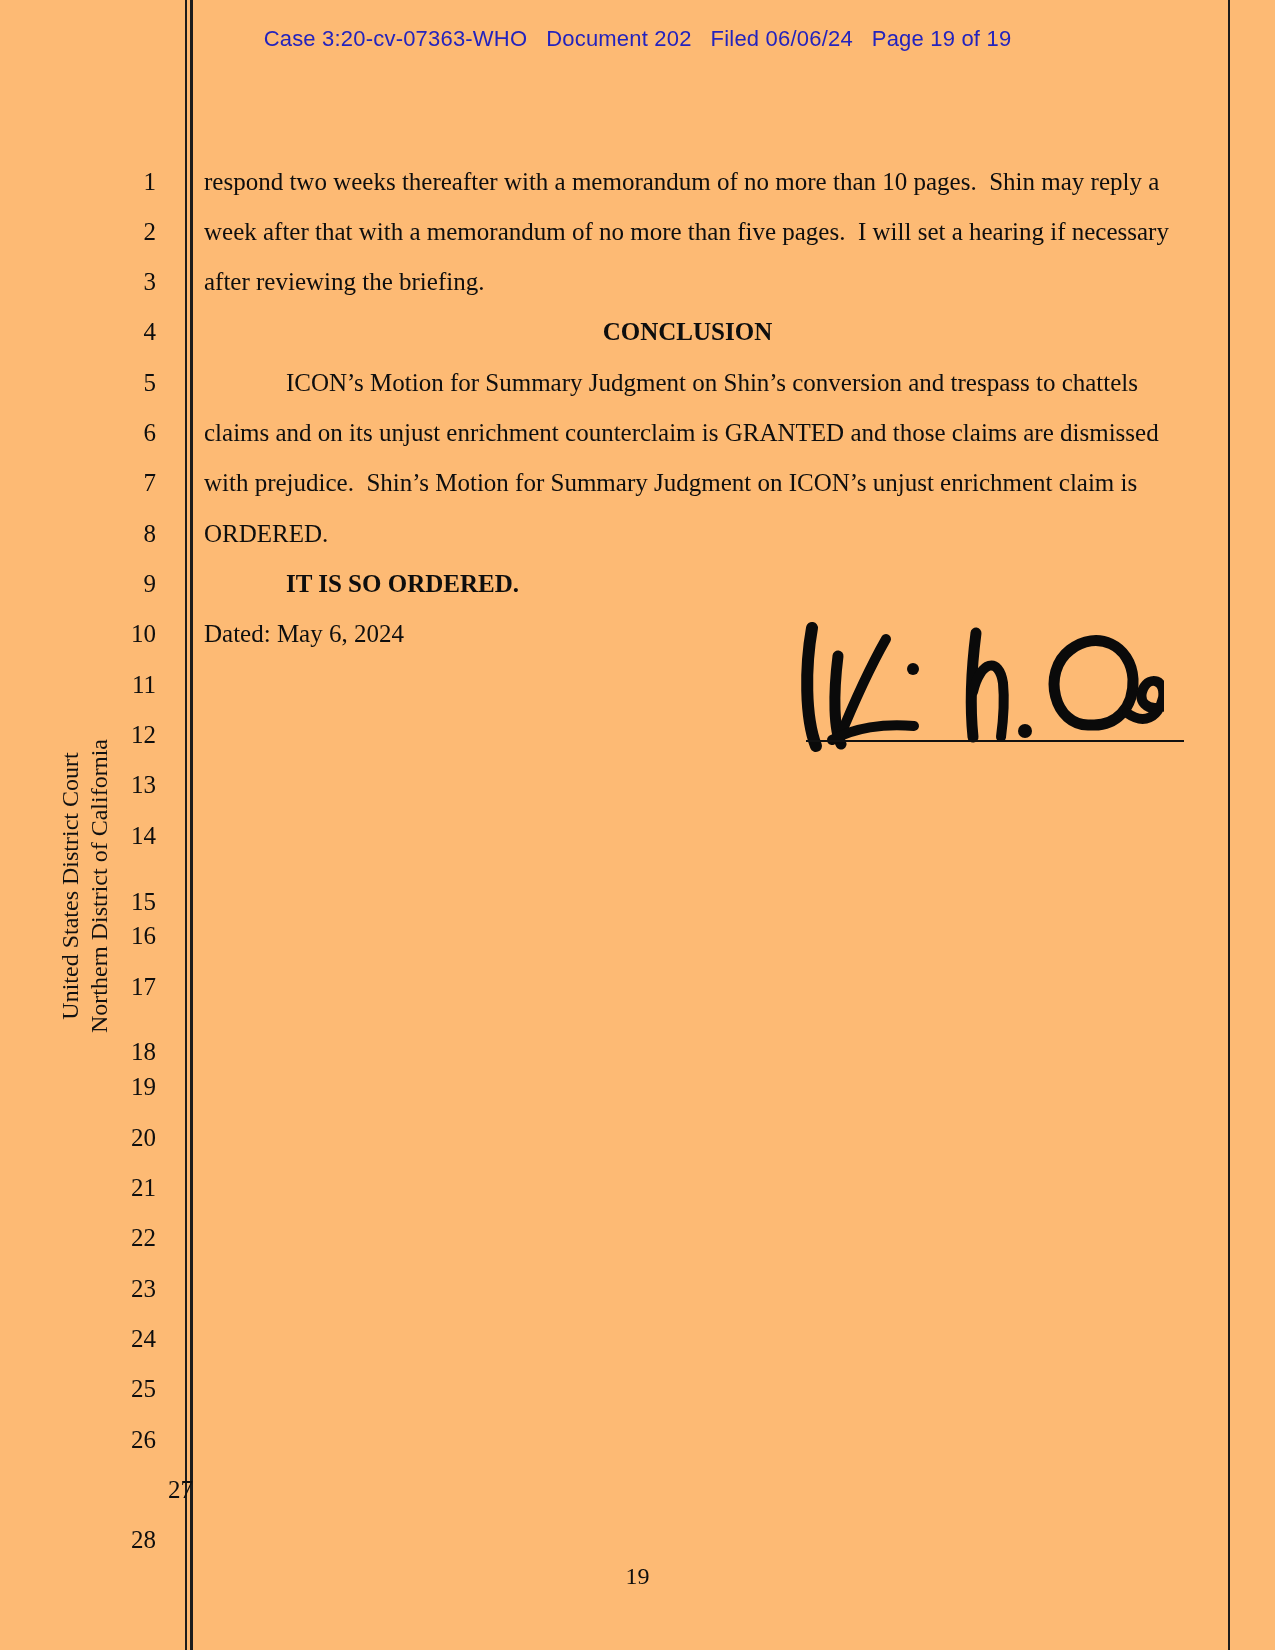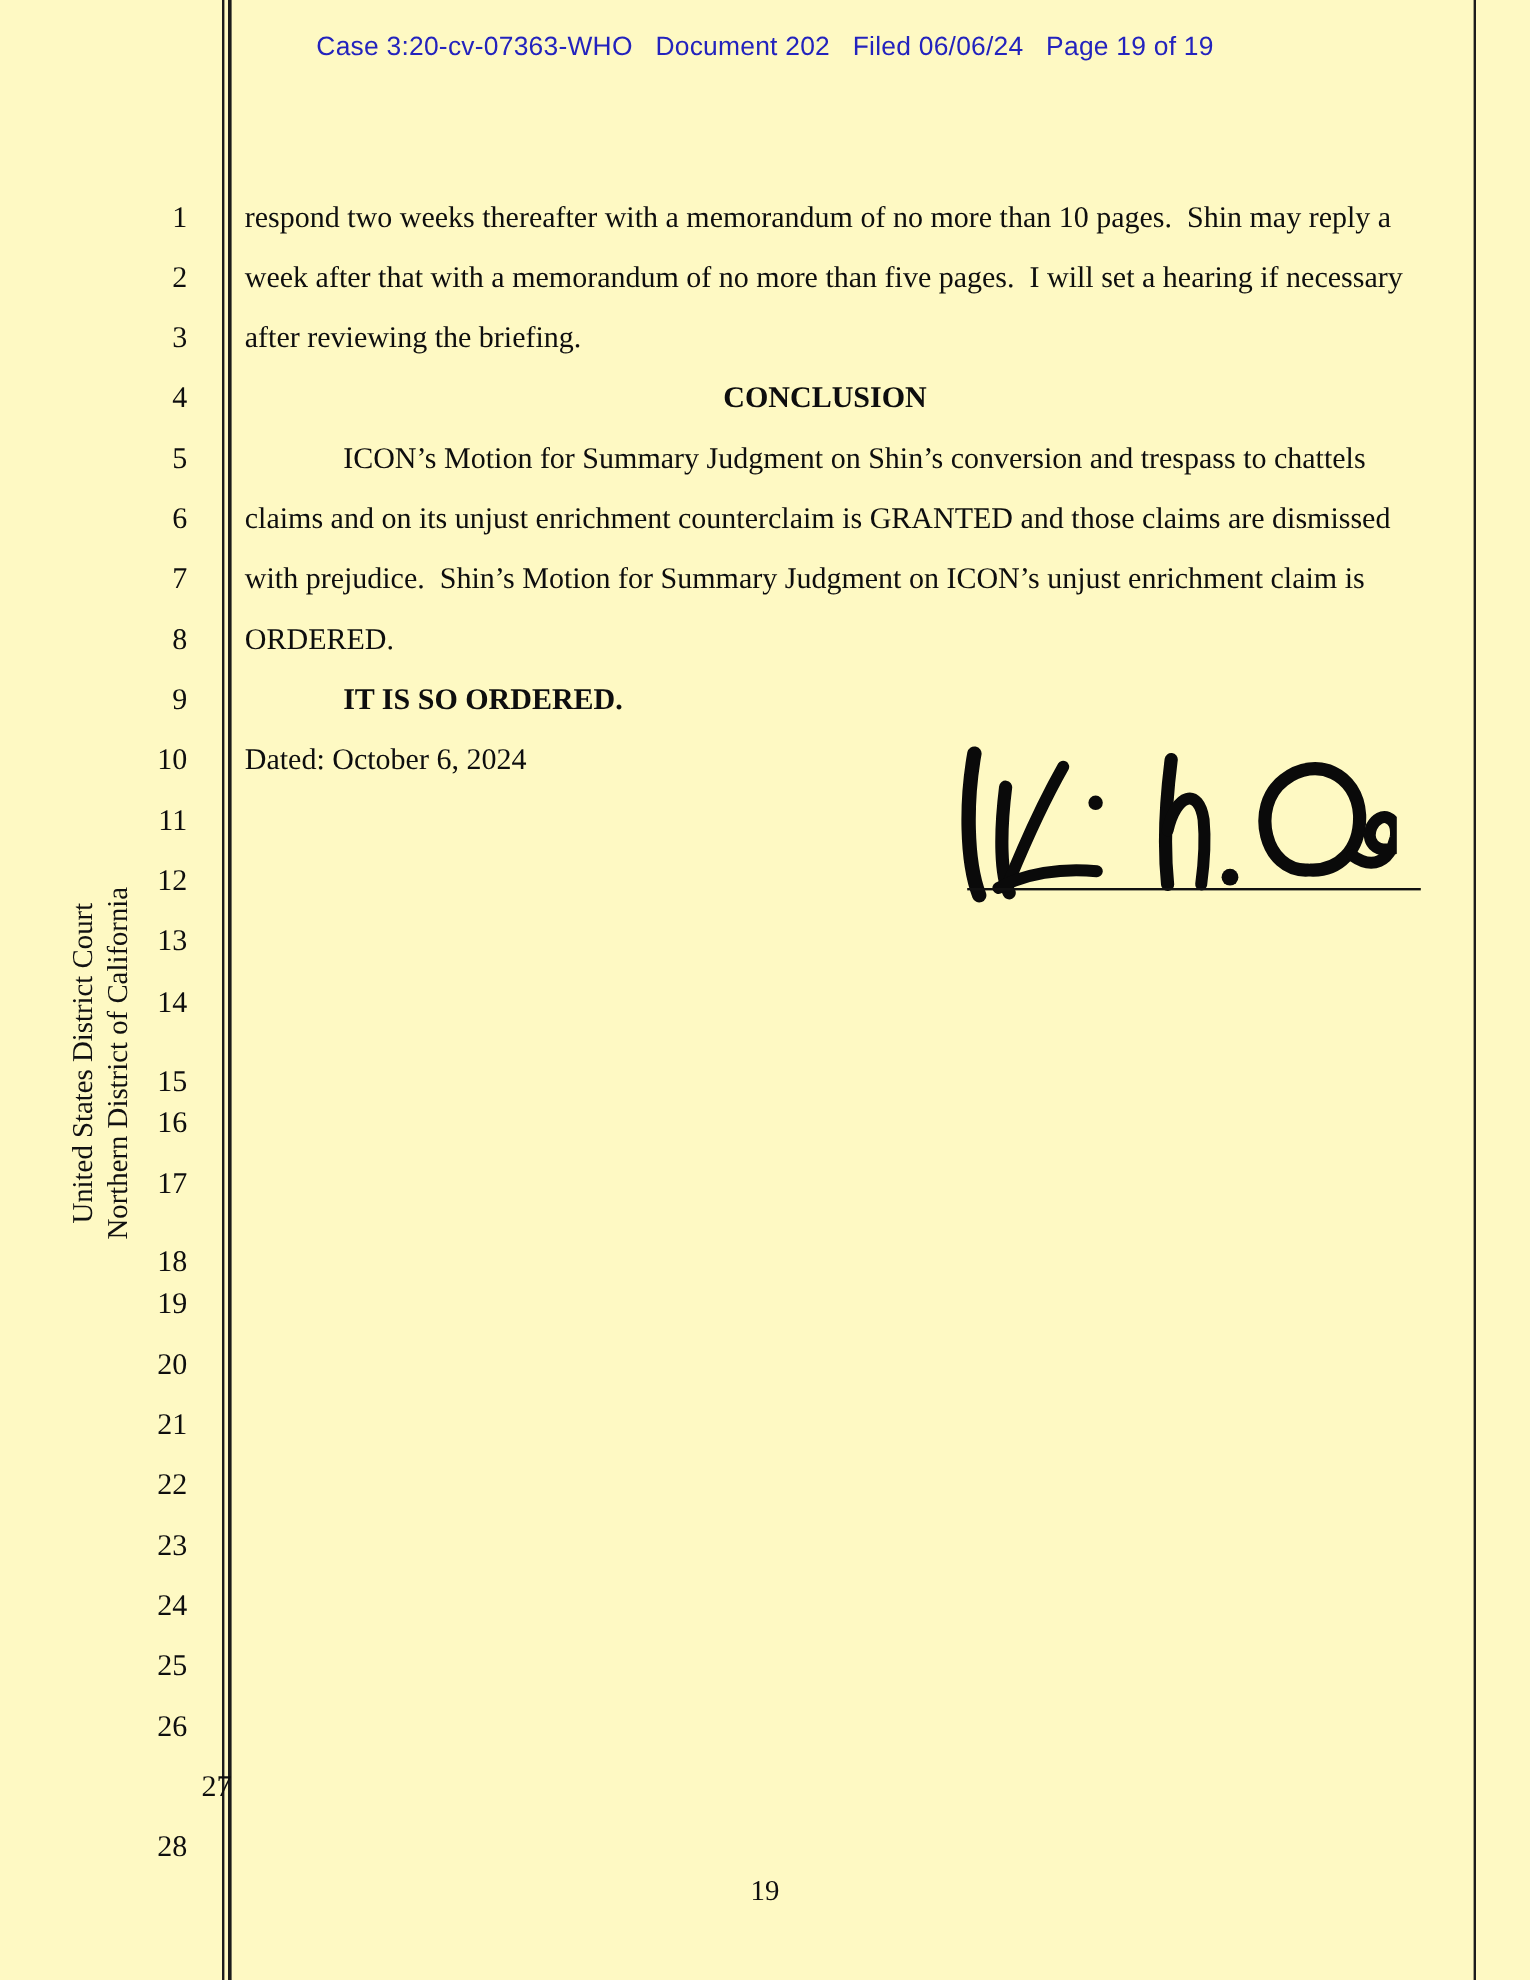--- a/index.html
+++ b/index.html
@@ -1,17 +1,17 @@
 <!DOCTYPE html>
 <html><head>
 <meta charset="utf-8">
 <style>
   html,body{margin:0;padding:0;background:#ffffff;}
   #page{
-    position:relative;width:1275px;height:1650px;background:#fef9c3;overflow:hidden;
+    position:relative;width:1275px;height:1650px;background:#fdba74;overflow:hidden;
     font-family:"Liberation Serif", serif;color:#0e0e0e;
   }
   
   .rule{position:absolute;top:0;height:1650px;background:#1c1c1c;}
   #left-rule-outer{left:185px;width:1.5px;}
   #left-rule-inner{left:190px;width:2.5px;}
   #right-rule{left:1228px;width:2px;}
   
   #stamp{
     position:absolute;top:26px;left:0;width:1275px;text-align:center;
@@ -94,21 +94,21 @@
   <div id="body-layer">
       <div class="bodyline normal" style="top: 168.5px;">respond two weeks thereafter with a memorandum of no more than 10 pages.  Shin may reply a</div>
       <div class="bodyline normal" style="top: 218.83px;">week after that with a memorandum of no more than five pages.  I will set a hearing if necessary</div>
       <div class="bodyline normal" style="top: 269.16px;">after reviewing the briefing.</div>
       <div class="bodyline heading" style="top: 319.49px;">CONCLUSION</div>
       <div class="bodyline indent" style="top: 369.82px;">ICON’s Motion for Summary Judgment on Shin’s conversion and trespass to chattels</div>
       <div class="bodyline normal" style="top: 420.15px;">claims and on its unjust enrichment counterclaim is GRANTED and those claims are dismissed</div>
       <div class="bodyline normal" style="top: 470.48px;">with prejudice.  Shin’s Motion for Summary Judgment on ICON’s unjust enrichment claim is</div>
       <div class="bodyline normal" style="top: 520.81px;">ORDERED.</div>
       <div class="bodyline indent bold" style="top: 571.14px;">IT IS SO ORDERED.</div>
-      <div class="bodyline normal" style="top: 621.47px;">Dated: October 6, 2024</div>
+      <div class="bodyline normal" style="top: 621.47px;">Dated: May 6, 2024</div>
     </div>
 
   <svg id="signature-svg" width="372" height="142" viewBox="0 0 372 142">
     <g fill="none" stroke="#0a0a0a" stroke-linecap="round" stroke-linejoin="round">
       <path stroke-width="12" d="M20,16 C13,55 13,105 24,134"></path>
       <path stroke-width="11" d="M46,44 C41,84 42,118 49,132"></path>
       <path stroke-width="10" d="M94,27 C73,64 58,100 47,127"></path>
       <path stroke-width="10" d="M40,128 C62,116 92,111 122,114"></path>
       <circle cx="121" cy="57" r="6" fill="#0a0a0a" stroke="none"></circle>
       <path stroke-width="11" d="M184,21 C179,60 178,96 181,125"></path>

